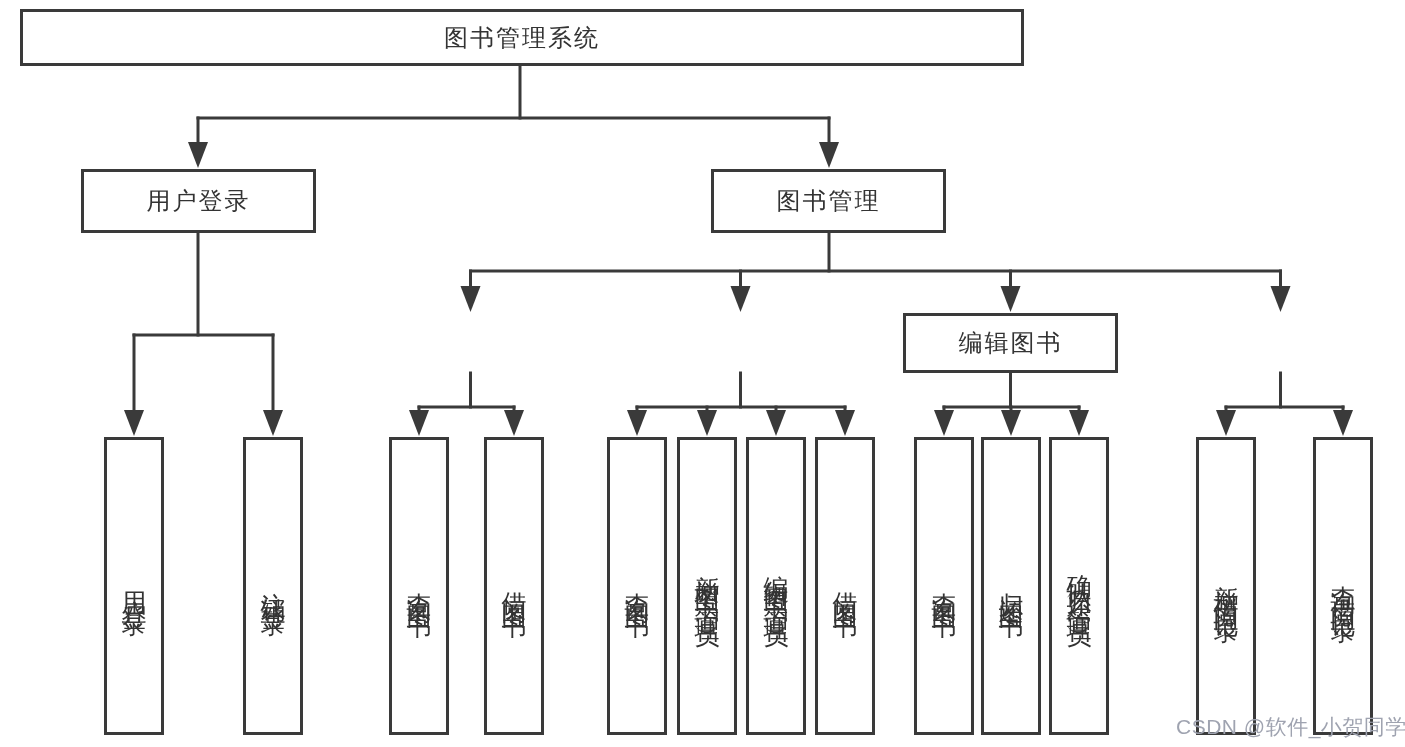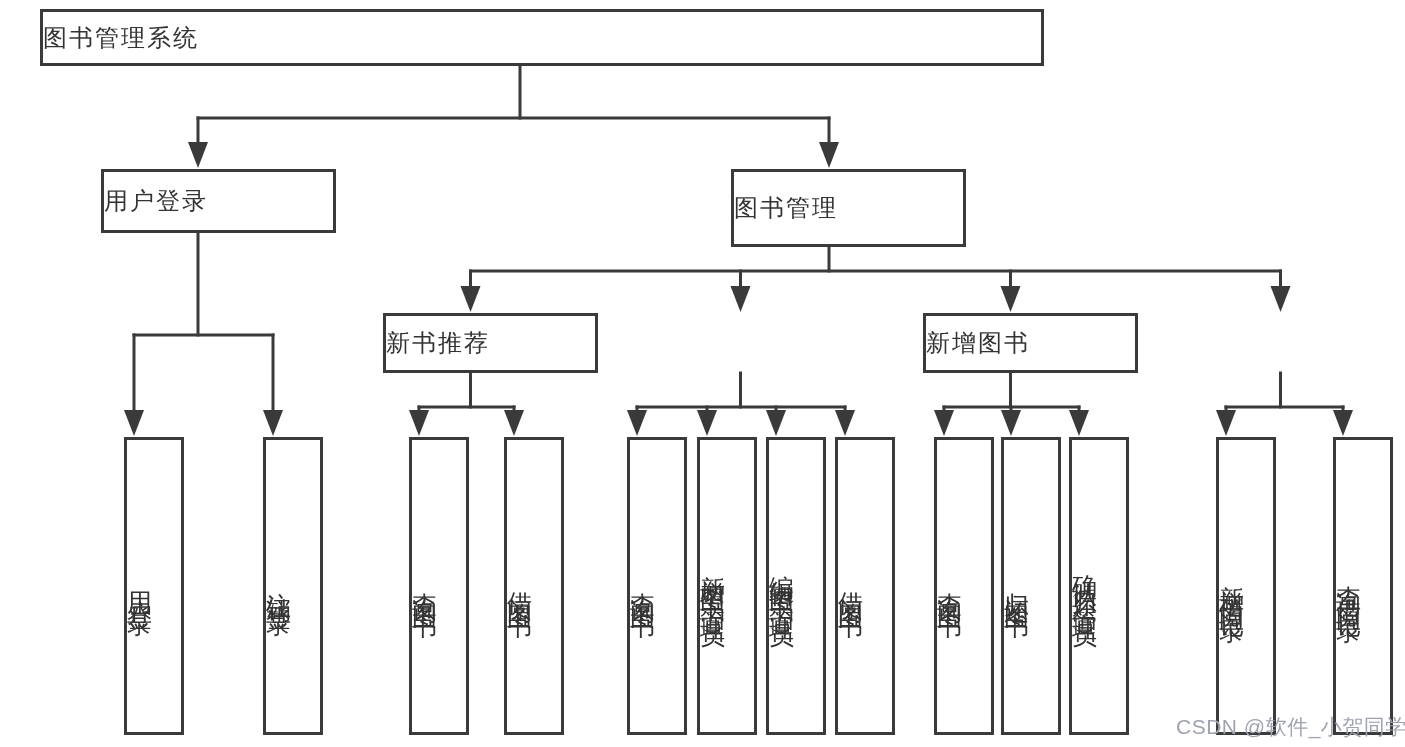--- a/index.html
+++ b/index.html
@@ -17,24 +17,23 @@
     width: 1405px; height: 747px;
     z-index: 1;
   }
   .node {
     position: absolute;
     box-sizing: border-box;
     background: #ffffff;
     border: 3px solid #3a3a3a;
     display: flex;
     align-items: center;
-    justify-content: flex-start;
+    justify-content: center;
     z-index: 2;
     color: #333333;
-    margin-left: 20px;
   }
   .node.h span {
     font-size: 24px;
     letter-spacing: 2px;
     white-space: nowrap;
   }
   .node.v span {
     writing-mode: vertical-rl;
     text-orientation: mixed;
     font-size: 25px;
@@ -112,29 +111,26 @@
       <polygon points="1333,410 1353,410 1343,436" fill="#3a3a3a"></polygon>
     </svg>
 
   <div class="node h" style="left:20px; top:9px; width:1004px; height:57px;">
     <span>图书管理系统</span>
   </div>
 
   <div class="node h" style="left:81px; top:169px; width:235px; height:64px;">
     <span>用户登录</span>
   </div>
-  <div class="node h" style="left:711px; top:169px; width:235px; height:78px;">
+  <div class="node h" style="left:711px; top:169px; width:235px; height:64px;">
     <span>图书管理</span>
   </div>
 
-  <div class="node h" style="left:363px; top:313px; width:215px; height:60px;">
-    <span>新书推荐</span>
-  </div>
   <div class="node h" style="left:903px; top:313px; width:215px; height:60px;">
-    <span>新增图书</span>
+    <span>编辑图书</span>
   </div>
 
   <div class="node v" style="left:104px; top:437px; width:60px; height:298px;">
     <span>用户登录</span>
   </div>
   <div class="node v" style="left:243px; top:437px; width:60px; height:298px;">
     <span>注销登录</span>
   </div>
   <div class="node v" style="left:389px; top:437px; width:60px; height:298px;">
     <span>查询图书</span>

